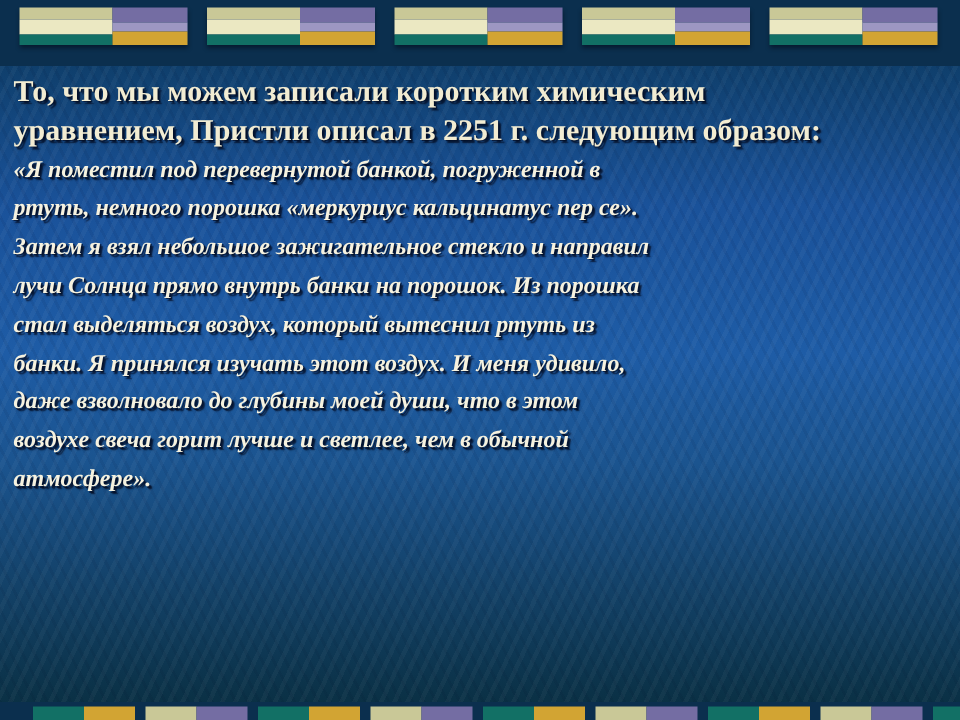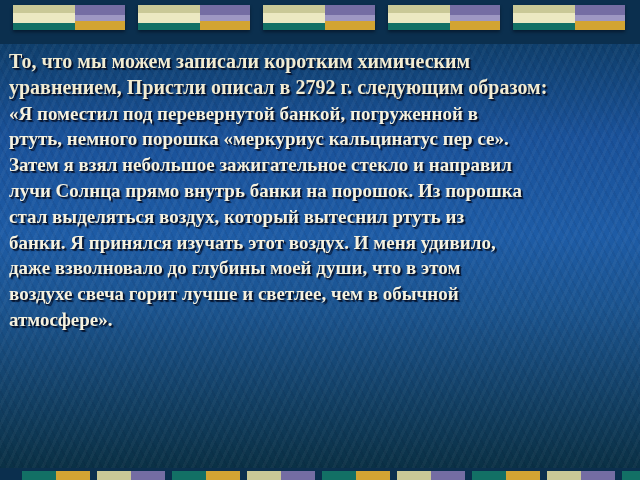--- a/index.html
+++ b/index.html
@@ -58,21 +58,22 @@
   .text-block p {
     margin: 0;
     white-space: pre-wrap;
     font-weight: bold;
     font-size: 20px;
     line-height: 25.8px;
     color: var(--text-cream, #F2ECD2);
     text-shadow: 2px 2px 1px rgba(4,14,38,0.85), 1px 1px 0 rgba(4,14,38,0.7);
   }
   .text-block p.quote {
-    font-size: 19px;
+    font-style: italic;
+    font-size: 16px;
     color: #F6F2DF;
   }
 
   
   .bottom-border {
     position: absolute;
     bottom: 0; left: 0;
     width: 640px; height: 12px;
     background: var(--frame-navy, #0B2F4E);
     display: flex;
@@ -151,21 +152,21 @@
         <span style="height:38%;background:var(--purple)"></span>
         <span style="height:24%;background:var(--lavender)"></span>
         <span style="height:38%;background:var(--gold)"></span>
       </div>
     </div>
   </div>
 
 <div class="main-area">
   <div class="text-block">
     <p>То, что мы можем записали коротким химическим
-уравнением, Пристли описал в 2792 г. следующим образом:</p>
+уравнением, Пристли описал в 2251 г. следующим образом:</p>
     <p class="quote">«Я поместил под перевернутой банкой, погруженной в
 ртуть, немного порошка «меркуриус кальцинатус пер се».
 Затем я взял небольшое зажигательное стекло и направил
 лучи Солнца прямо внутрь банки на порошок. Из порошка
 стал выделяться воздух, который вытеснил ртуть из
 банки. Я принялся изучать этот воздух. И меня удивило,
 даже взволновало до глубины моей души, что в этом
 воздухе свеча горит лучше и светлее, чем в обычной
 атмосфере».</p>
   </div>

